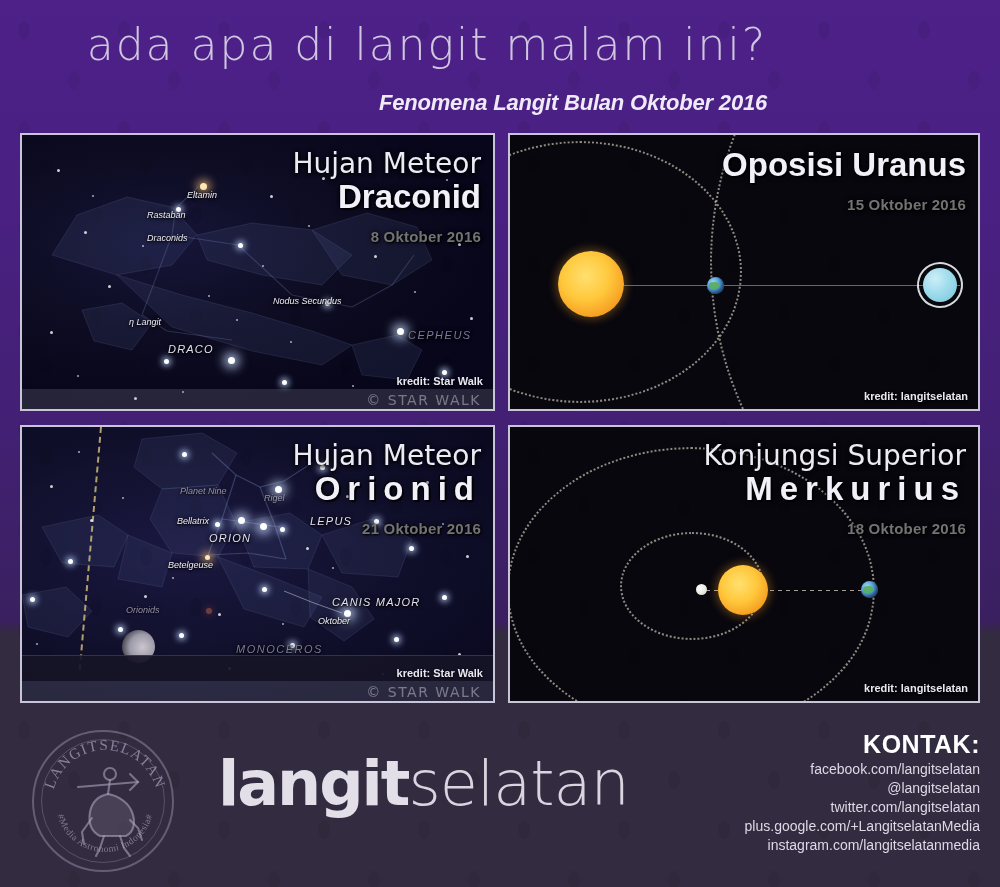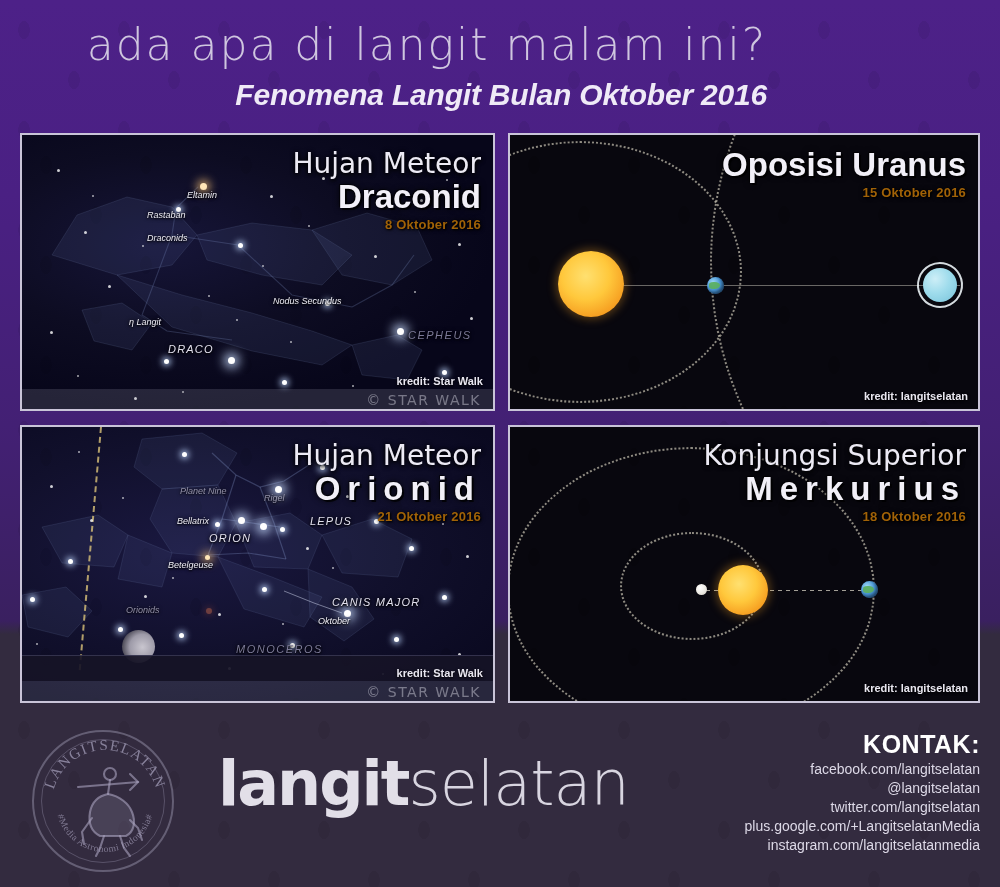--- a/index.html
+++ b/index.html
@@ -32,22 +32,22 @@
     position:absolute; right:30px; top:22px;
     font-size:44px; line-height:46px;
     letter-spacing:2px;
     color:#d9d3e6;
     font-weight:300;
     text-align:right;
     font-family:"DejaVu Sans", sans-serif;
     opacity:.93;
   }
   .title-sub {
-    position:absolute; right:30px; top:83px;
-    font-size:30px; line-height:24px;
+    position:absolute; right:30px; top:91px;
+    font-size:22px; line-height:24px;
     color:#efeaf7;
     font-style:italic; font-weight:bold;
     font-family:"Liberation Sans", sans-serif;
     letter-spacing:-.2px;
     text-align:right;
   }
 
   
   .panel {
     position:absolute;
@@ -104,24 +104,25 @@
     text-shadow:0 0 5px #000,0 2px 4px rgba(0,0,0,.9);
     letter-spacing:0px;
   }
   .ptitle .l2 {
     font-size:33px; line-height:36px; font-weight:bold; color:#f2f0f8;
     font-family:"Liberation Sans", sans-serif;
     text-shadow:0 0 6px #000, 2px 2px 0 rgba(0,0,0,.75), -1px -1px 0 rgba(0,0,0,.6);
   }
   .ptitle .l2.spaced { letter-spacing:7px; padding-right:0; }
   .ptitle .l3 {
-    font-size:13px; line-height:20px; font-weight:bold; color:#a16207;
+    font-size:15px; line-height:20px; font-weight:bold; color:#737373;
     font-family:"Liberation Sans", sans-serif;
     text-shadow:0 0 5px #000,1px 1px 2px #000;
     letter-spacing:.2px;
+    margin-top:12px;
   }
 
   .credit {
     position:absolute; right:10px; bottom:22px;
     font-size:11px; font-weight:bold; color:#e9e7f0;
     font-family:"Liberation Sans", sans-serif;
     text-shadow:0 1px 3px #000; z-index:6;
   }
   .credit.low { bottom:7px; }
   .wmbar {

